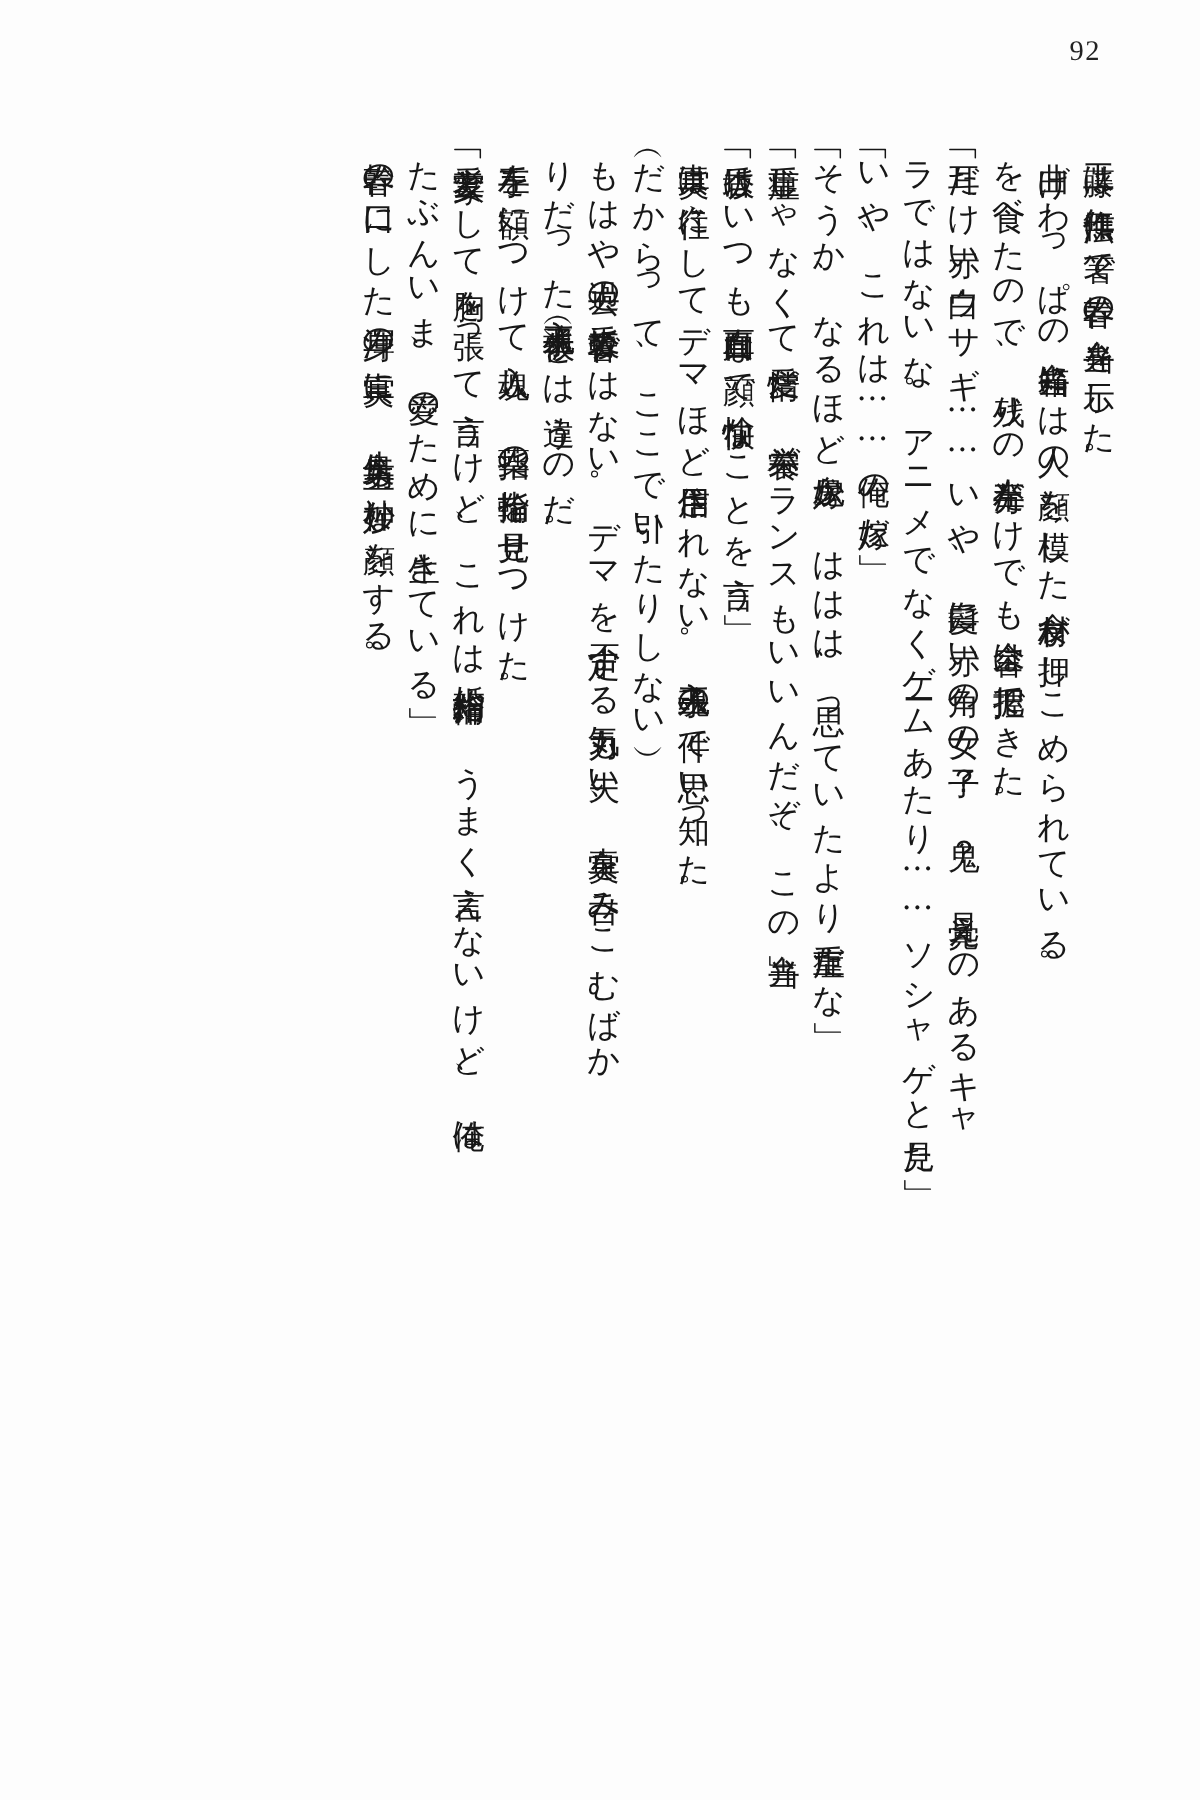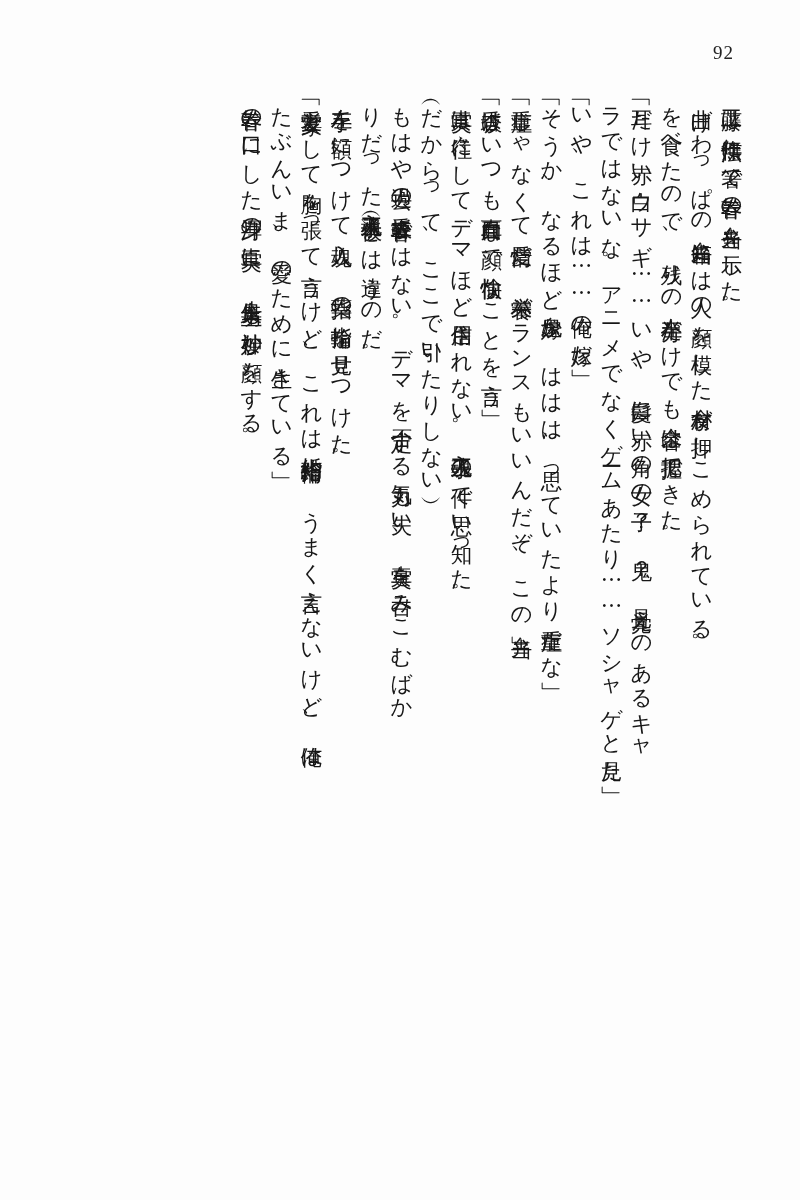--- a/index.html
+++ b/index.html
@@ -16,21 +16,21 @@
   }
   .page {
     position: relative;
     width: 800px;
     height: 1200px;
     background: #fdfdfd;
     box-sizing: border-box;
   }
   .page-number {
     position: absolute;
-    top: 42px;
+    top: 24px;
     right: 66px;
     font-size: 19px;
     letter-spacing: 1px;
     color: #222;
     font-family: "Liberation Serif", "DejaVu Serif", serif;
   }
   .text-body {
     position: absolute;
     top: 92px;
     right: 58px;

